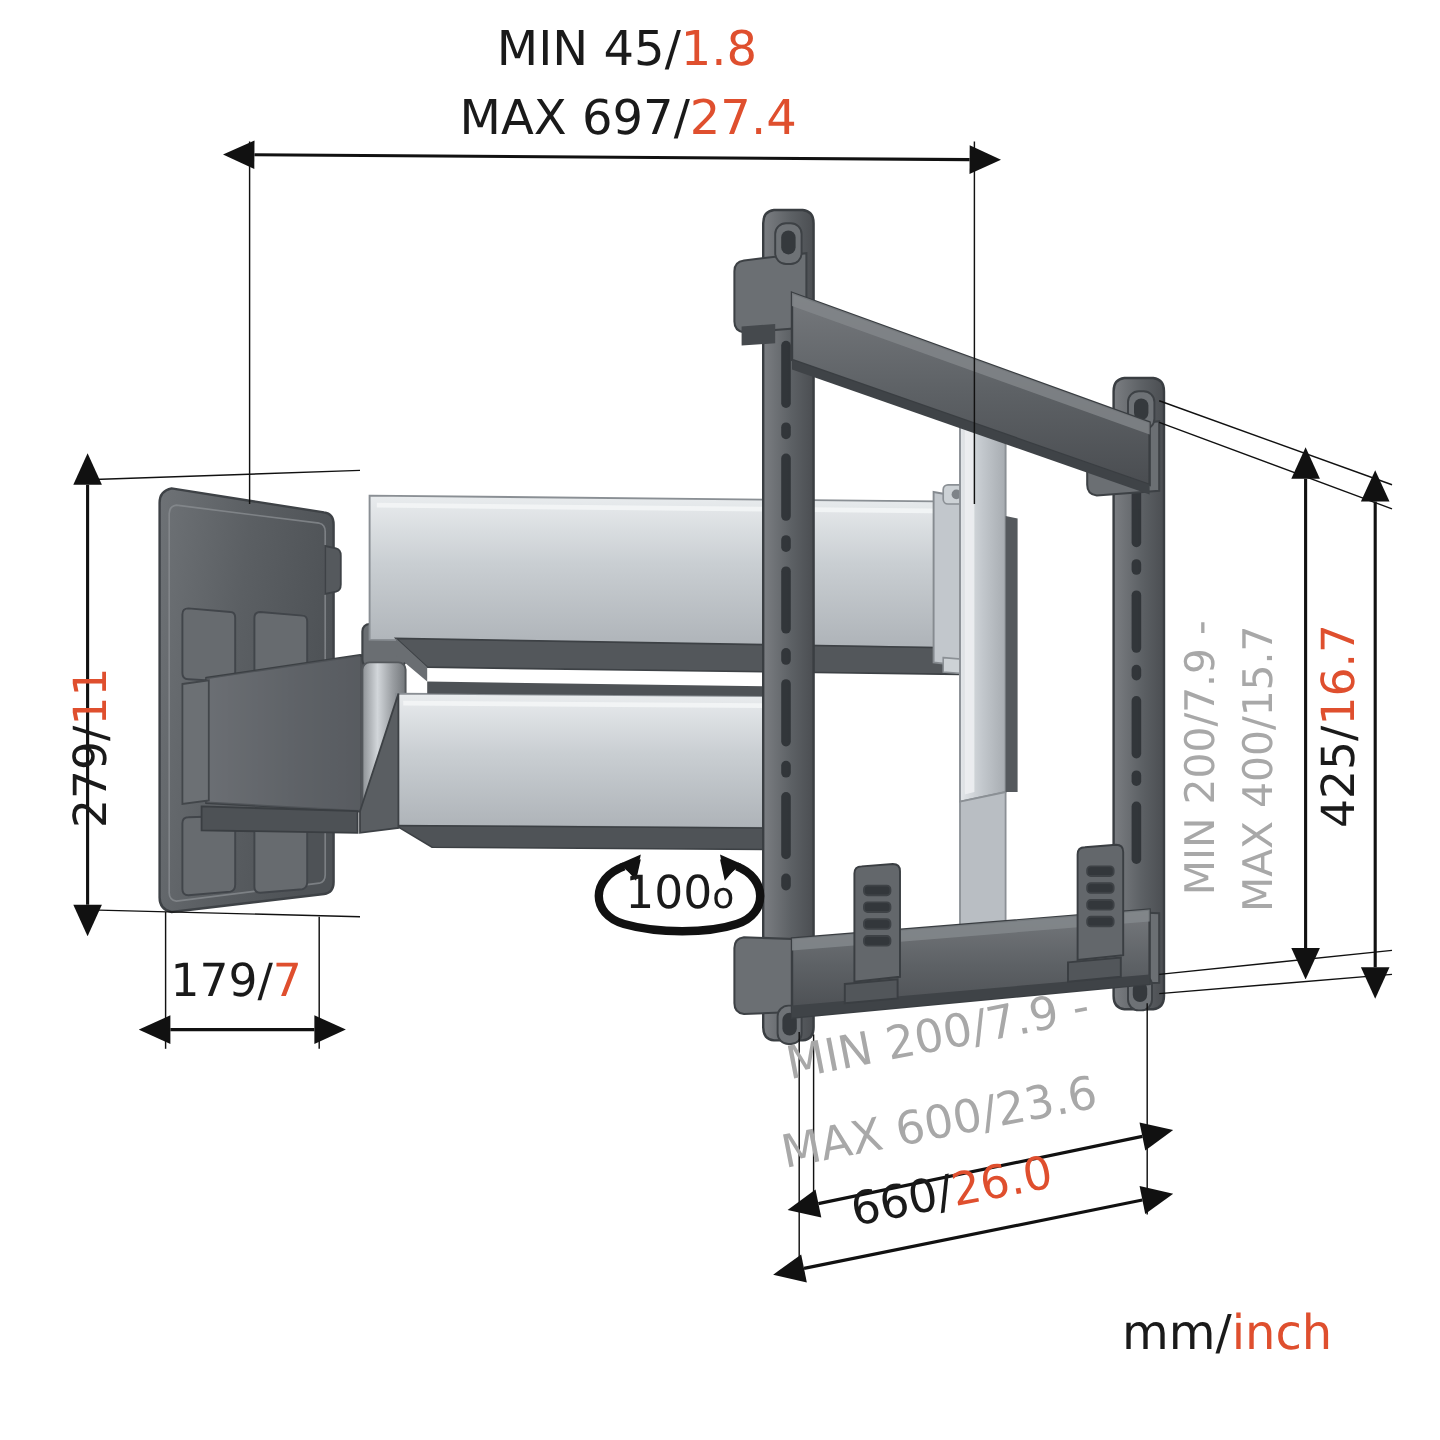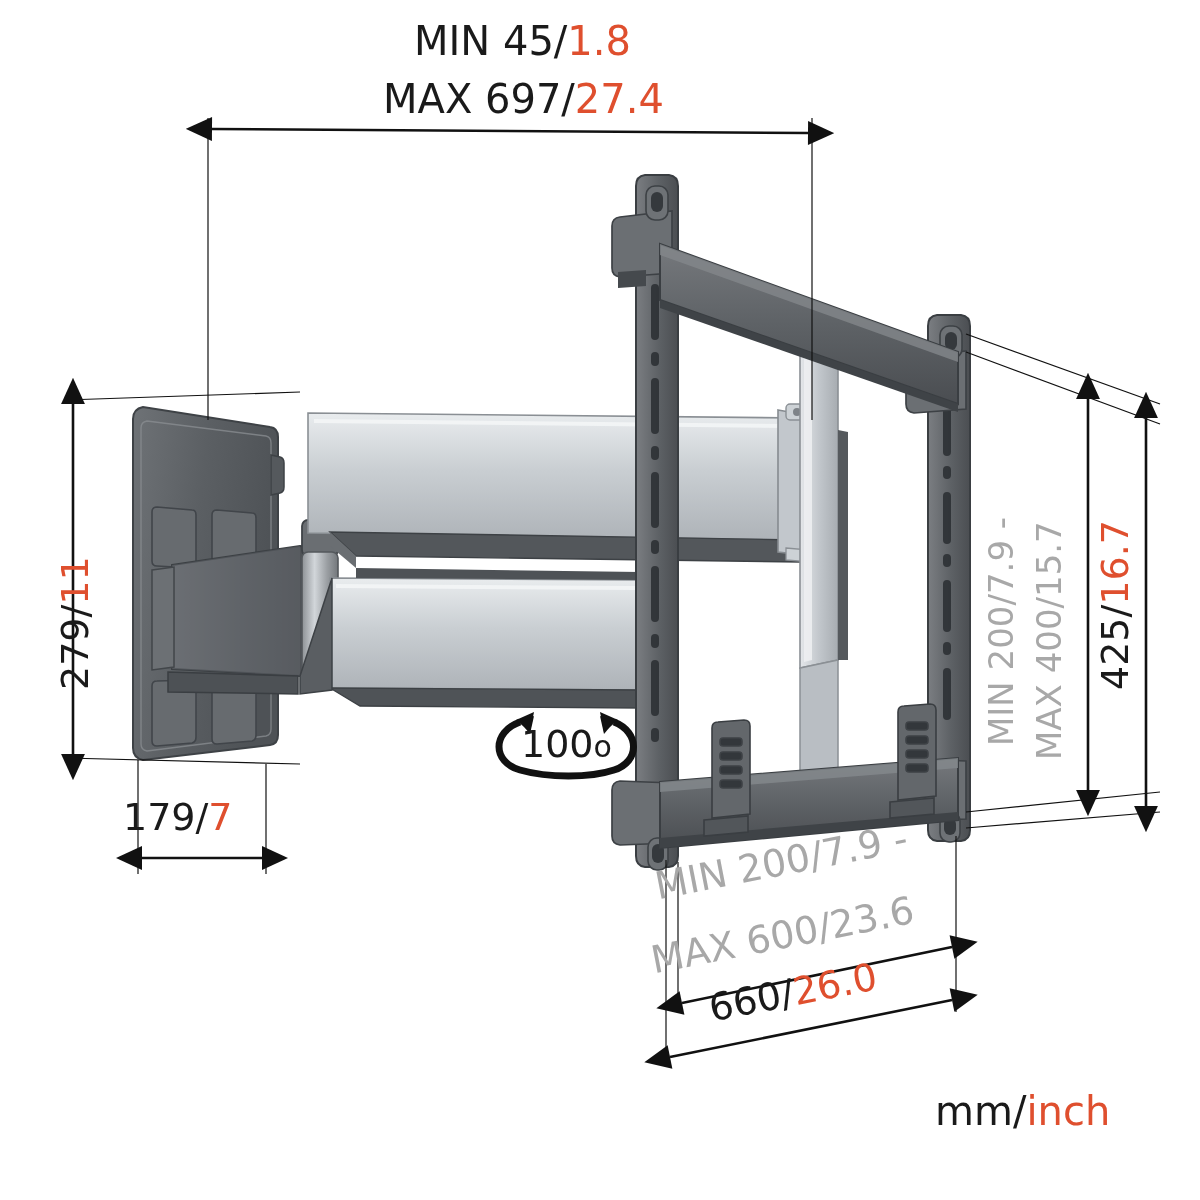--- a/index.html
+++ b/index.html
@@ -246,21 +246,21 @@
   </div>
 
   <div class="lbl f40" style="left:367px;top:78px;margin-left:16px;">
     <span class="blk">MAX </span><span class="blk">697</span><span class="blk">/</span><span class="org">27.4</span>
   </div>
 
   <div class="lbl f38 rot90" style="left:56px;top:690px;">
     <span class="blk">279</span><span class="blk">/</span><span class="org">11</span>
   </div>
 
-  <div class="lbl f38" style="left:123px;top:798px;">
+  <div class="lbl f38" style="left:142px;top:798px;">
     <span class="blk">179</span><span class="blk">/</span><span class="org">7</span>
   </div>
 
   <div class="lbl f34 rot90 gry" style="left:984px;top:746px;">MIN 200/7.9 -</div>
 
   <div class="lbl f34 rot90 gry" style="left:1032px;top:760px;">MAX 400/15.7</div>
 
   <div class="lbl f38 rot90" style="left:1096px;top:690px;">
     <span class="blk">425</span><span class="blk">/</span><span class="org">16.7</span>
   </div>

